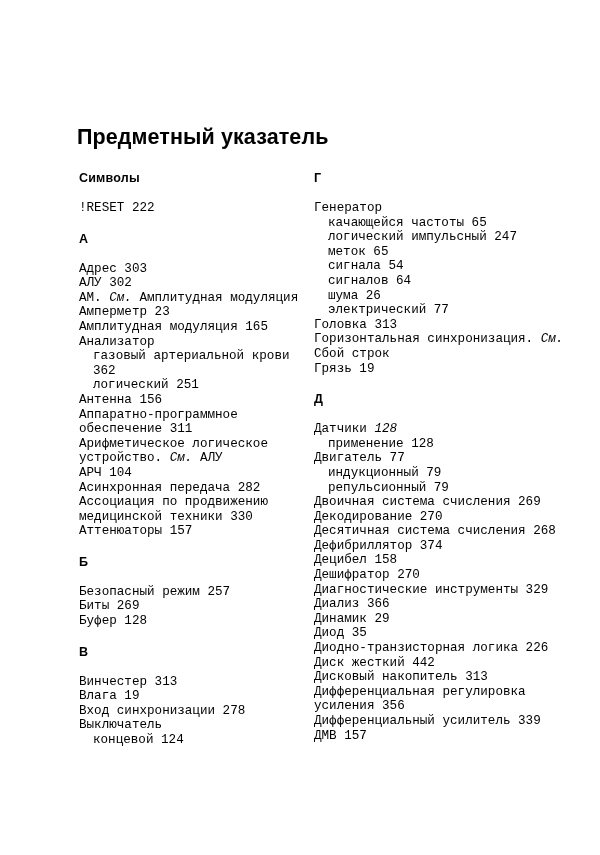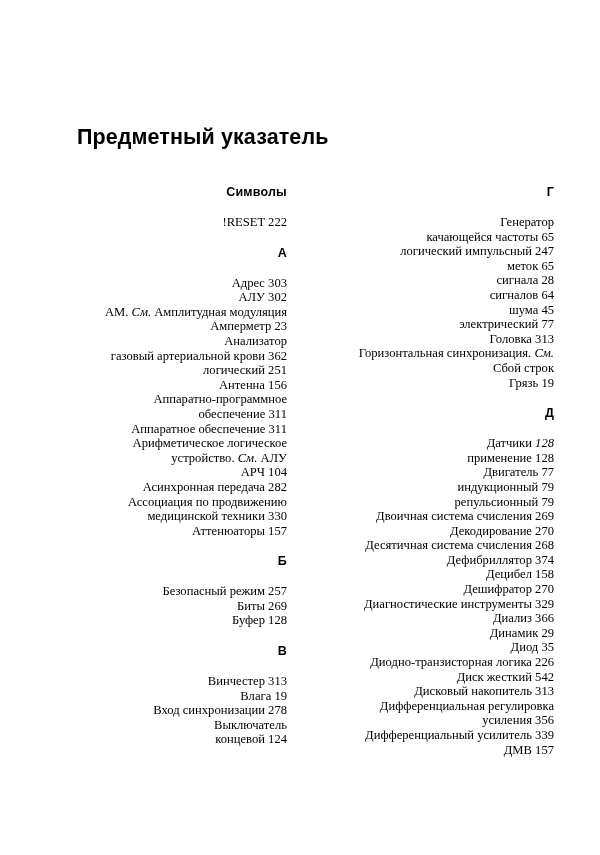--- a/index.html
+++ b/index.html
@@ -45,41 +45,41 @@
     width: 600px;
   }
   .column {
     position: absolute;
     top: 0;
   }
   .column.left  { left: 77px;  width: 226px; }
   .column.right { left: 312px; width: 258px; }
 
   
-  .section { margin: 16px; text-align: right; }
+  .section { margin: 2px; }
   .section-heading {
     font-family: "Liberation Sans", "DejaVu Sans", sans-serif;
     font-weight: bold;
     font-size: 12.5px;
     line-height: 13px;
     letter-spacing: 0.2px;
     margin-bottom: 16px;
   }
   
   .column > .section:first-child > .section-heading { margin-top: 0; }
   .section + .section > .section-heading { margin-top: 17px; }
 
   
   .entry-list {
     list-style: none;
     margin: 0;
     padding: 0;
   }
   .entry {
-    font-family: Liberation Serif, serif;
+    font-family: Liberation Mono, monospace;
     font-size: 12.6px;
     line-height: 14.6px;
     margin: 0;
     padding: 0;
     text-indent: 0;
     white-space: normal;
   }
   .entry.sub {
     padding-left: 14px;
   }
@@ -102,26 +102,26 @@
             <li class="entry">!RESET 222</li>
           </ul>
         </div>
         <div class="section">
           <div class="section-heading">А</div>
           <ul class="entry-list">
             <li class="entry">Адрес 303</li>
             <li class="entry">АЛУ 302</li>
             <li class="entry">АМ. <span class="ital">См.</span> Амплитудная модуляция</li>
             <li class="entry">Амперметр 23</li>
+            <li class="entry">Амплитудная модуляция 165</li>
             <li class="entry">Анализатор</li>
             <li class="entry sub">газовый артериальной крови 362</li>
             <li class="entry sub">логический 251</li>
             <li class="entry">Антенна 156</li>
             <li class="entry">Аппаратно-программное обеспечение 311</li>
-            <li class="entry">Аппаратное обеспечение 311</li>
             <li class="entry">Арифметическое логическое устройство. <span class="ital">См.</span> АЛУ</li>
             <li class="entry">АРЧ 104</li>
             <li class="entry">Асинхронная передача 282</li>
             <li class="entry">Ассоциация по продвижению медицинской техники 330</li>
             <li class="entry">Аттенюаторы 157</li>
           </ul>
         </div>
         <div class="section">
           <div class="section-heading">Б</div>
           <ul class="entry-list">
@@ -142,23 +142,23 @@
         </div>
       </div>
     <div class="column right">
         <div class="section">
           <div class="section-heading">Г</div>
           <ul class="entry-list">
             <li class="entry">Генератор</li>
             <li class="entry sub">качающейся частоты 65</li>
             <li class="entry sub">логический импульсный 247</li>
             <li class="entry sub">меток 65</li>
-            <li class="entry sub">сигнала 28</li>
+            <li class="entry sub">сигнала 54</li>
             <li class="entry sub">сигналов 64</li>
-            <li class="entry sub">шума 45</li>
+            <li class="entry sub">шума 26</li>
             <li class="entry sub">электрический 77</li>
             <li class="entry">Головка 313</li>
             <li class="entry">Горизонтальная синхронизация. <span class="ital">См.</span> Сбой строк</li>
             <li class="entry">Грязь 19</li>
           </ul>
         </div>
         <div class="section">
           <div class="section-heading">Д</div>
           <ul class="entry-list">
             <li class="entry">Датчики <span class="ital">128</span></li>
@@ -170,21 +170,21 @@
             <li class="entry">Декодирование 270</li>
             <li class="entry">Десятичная система счисления 268</li>
             <li class="entry">Дефибриллятор 374</li>
             <li class="entry">Децибел 158</li>
             <li class="entry">Дешифратор 270</li>
             <li class="entry">Диагностические инструменты 329</li>
             <li class="entry">Диализ 366</li>
             <li class="entry">Динамик 29</li>
             <li class="entry">Диод 35</li>
             <li class="entry">Диодно-транзисторная логика 226</li>
-            <li class="entry">Диск жесткий 542</li>
+            <li class="entry">Диск жесткий 442</li>
             <li class="entry">Дисковый накопитель 313</li>
             <li class="entry">Дифференциальная регулировка усиления 356</li>
             <li class="entry">Дифференциальный усилитель 339</li>
             <li class="entry">ДМВ 157</li>
           </ul>
         </div>
       </div>
   </div>
 
 </div>

